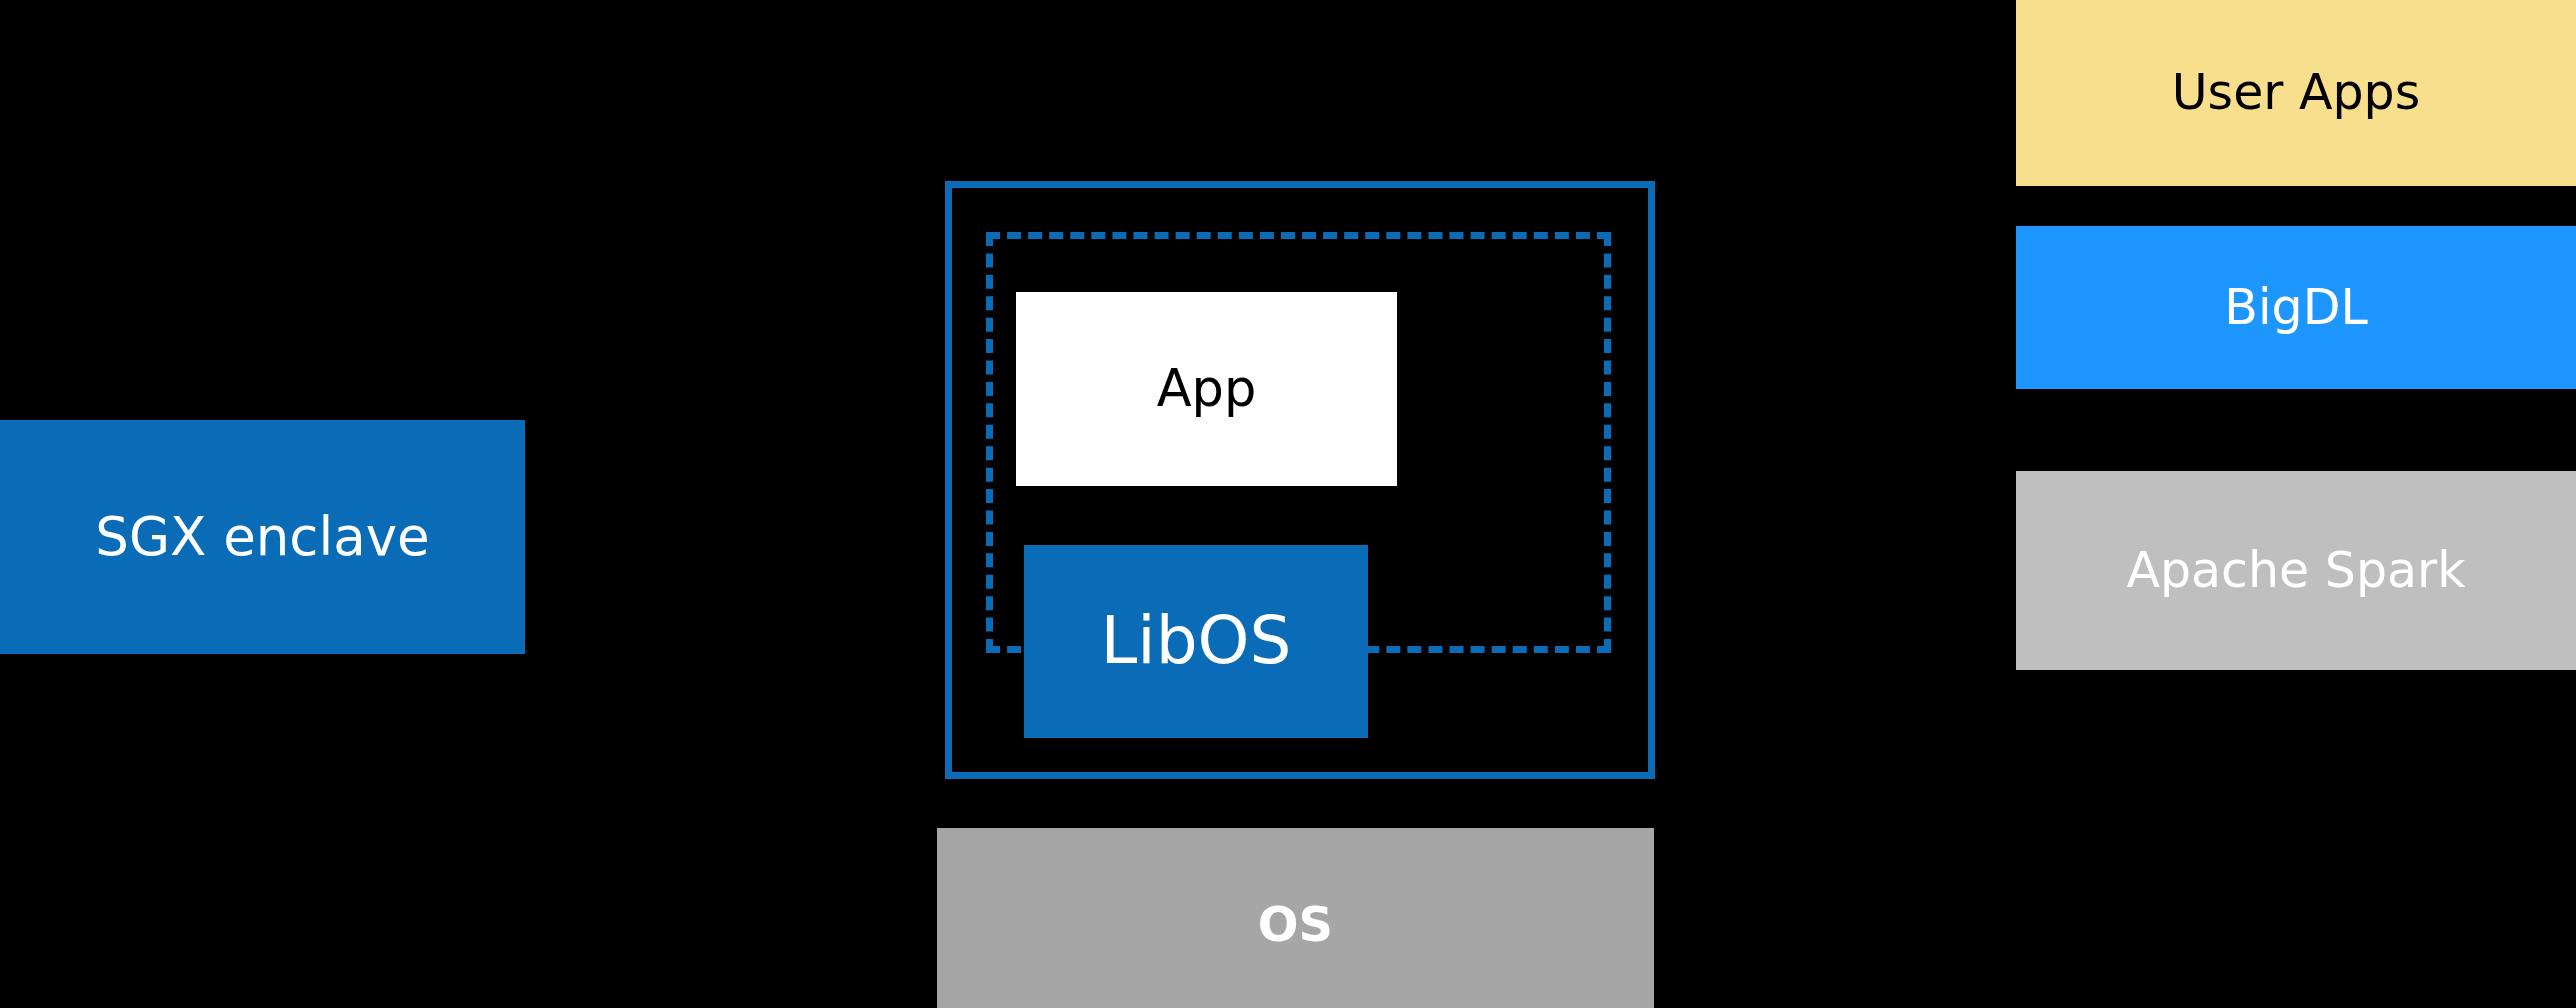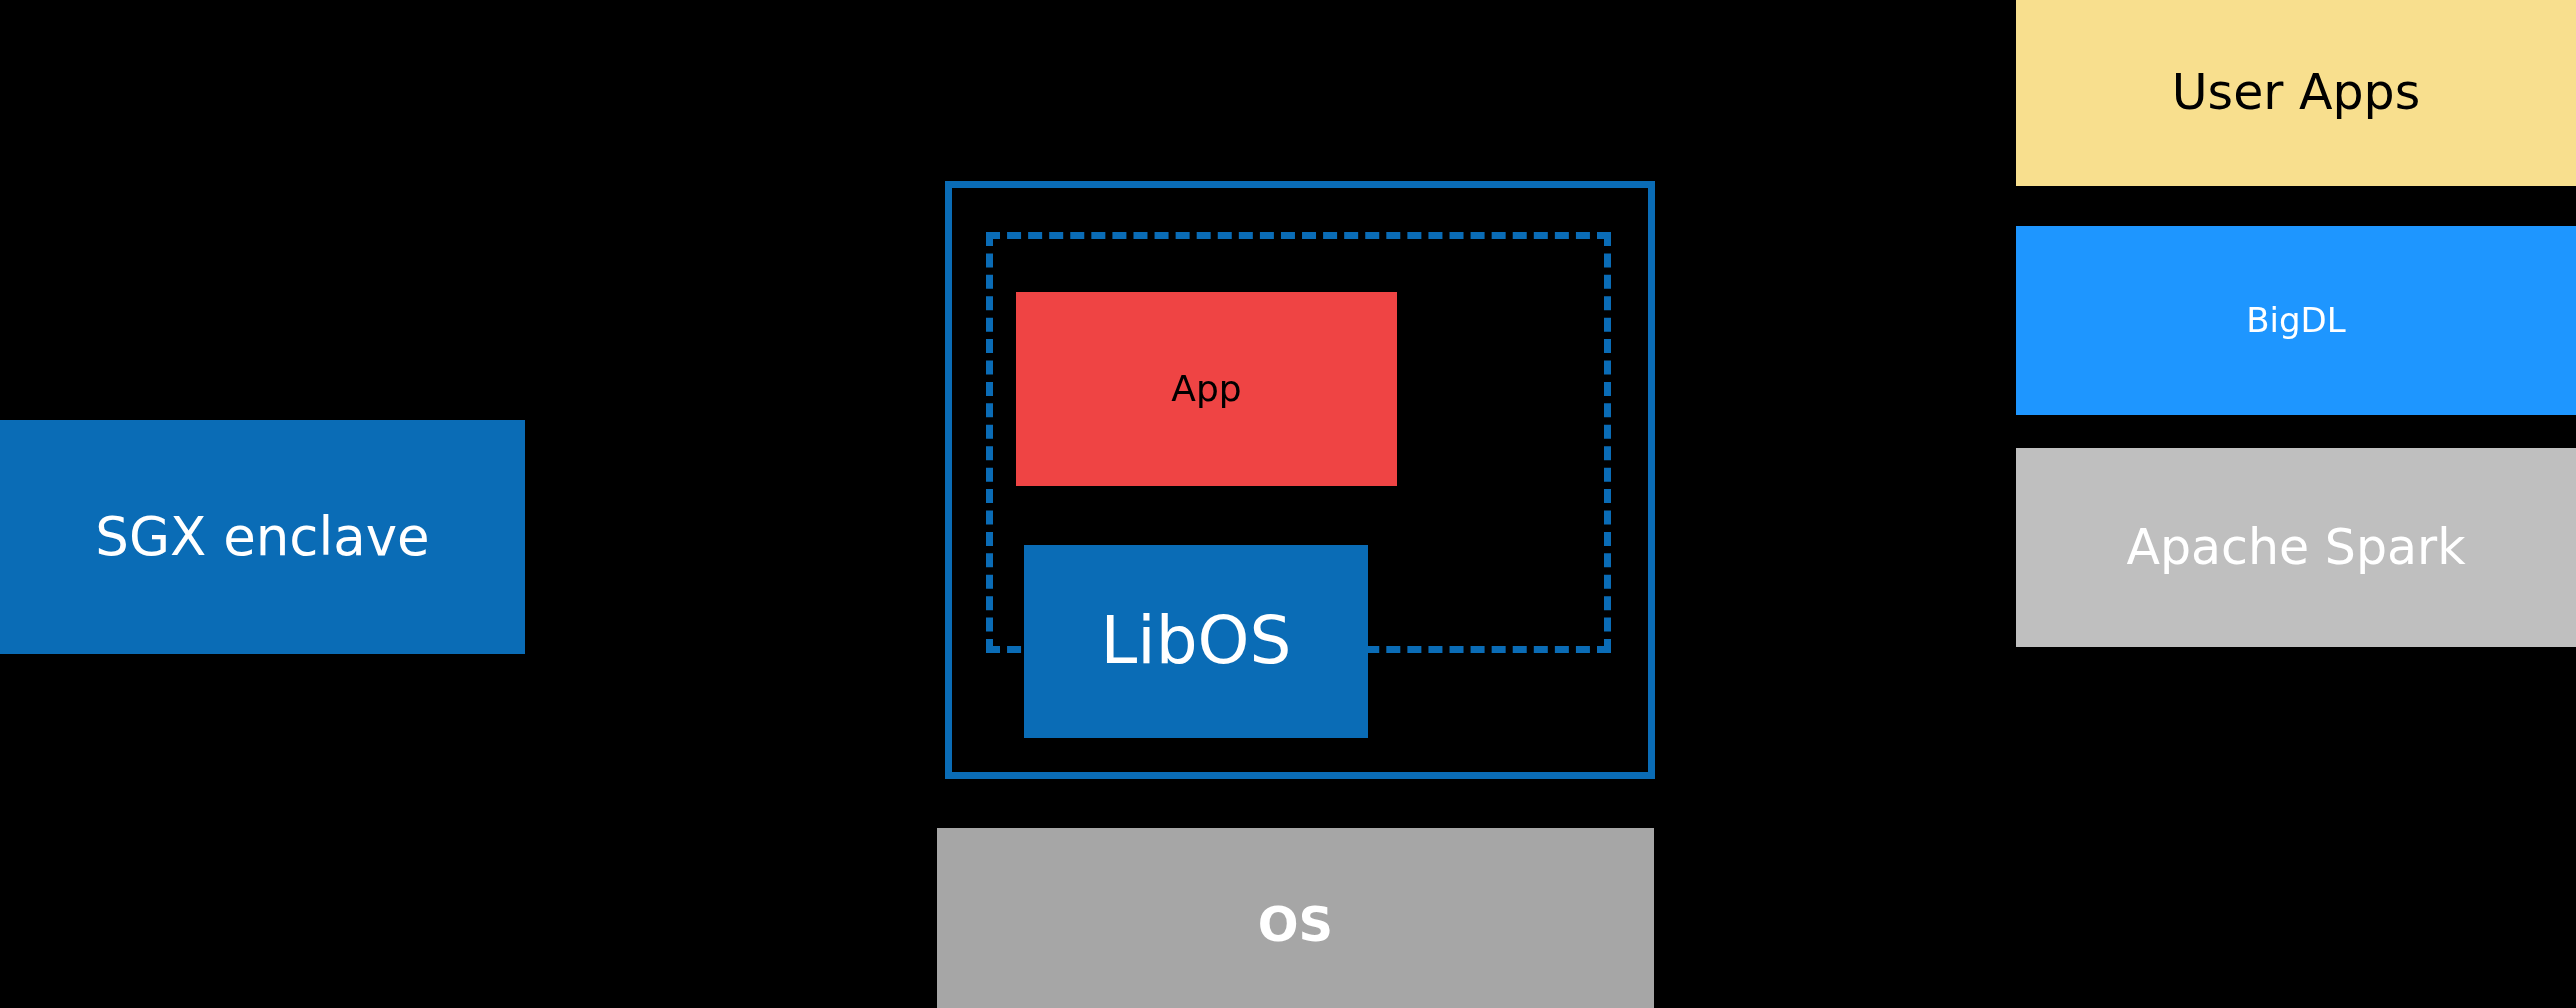--- a/index.html
+++ b/index.html
@@ -60,23 +60,23 @@
     height: 421px;
     border: 7.5px dashed #0A6CB6;
     background: transparent;
   }
 
   #app-box {
     left: 1016px;
     top: 292px;
     width: 381px;
     height: 194px;
-    background: #ef4444;
+    background: #ffffff;
     color: #000000;
-    font-size: 36px;
+    font-size: 51px;
   }
 
   #libos-box {
     left: 1024px;
     top: 545px;
     width: 344px;
     height: 193px;
     background: #0A6CB6;
     color: #FFFFFF;
     font-size: 66px;
@@ -101,28 +101,28 @@
     width: 560px;
     height: 186px;
     background: #F8DF8E;
     color: #000000;
     font-size: 49px;
   }
   #bigdl-box {
     left: 2016px;
     top: 226px;
     width: 560px;
-    height: 189px;
+    height: 163px;
     background: #1E96FF;
     color: #FFFFFF;
-    font-size: 34px;
+    font-size: 49px;
   }
   #apache-spark-box {
     left: 2016px;
-    top: 448px;
+    top: 471px;
     width: 560px;
     height: 199px;
     background: #BFBFBF;
     color: #FFFFFF;
     font-size: 49px;
   }
 
   
   #connectors {
     position: absolute;

